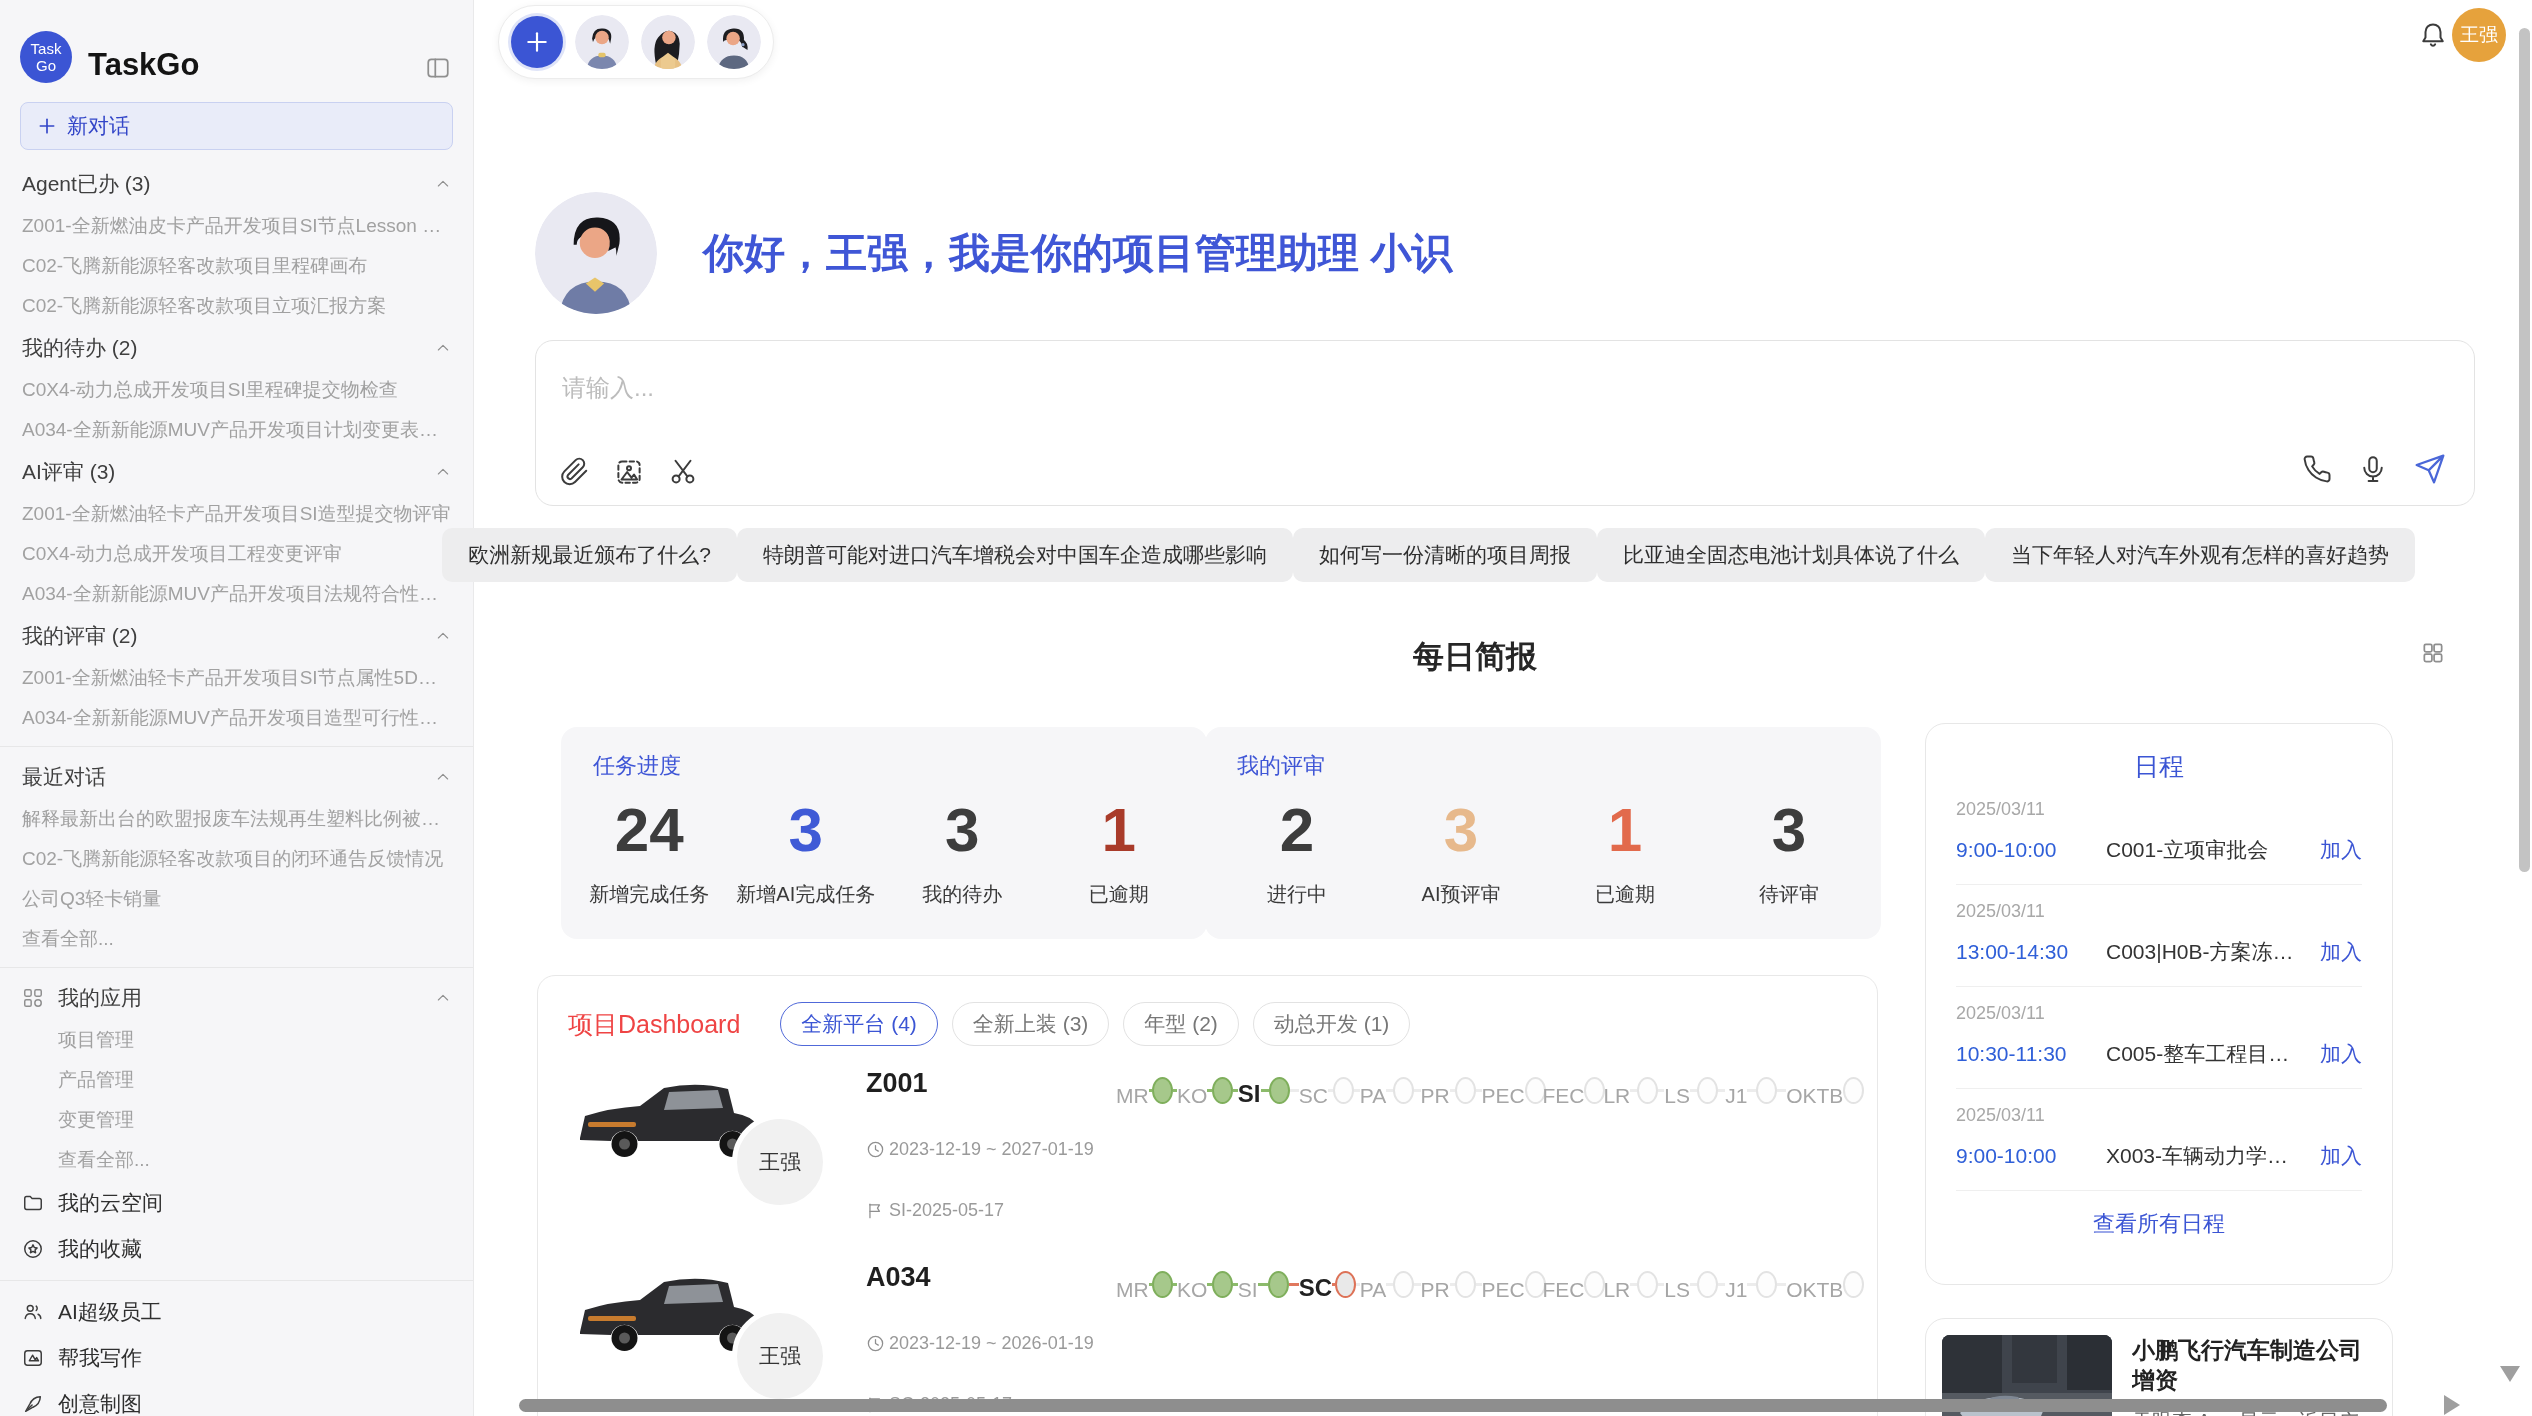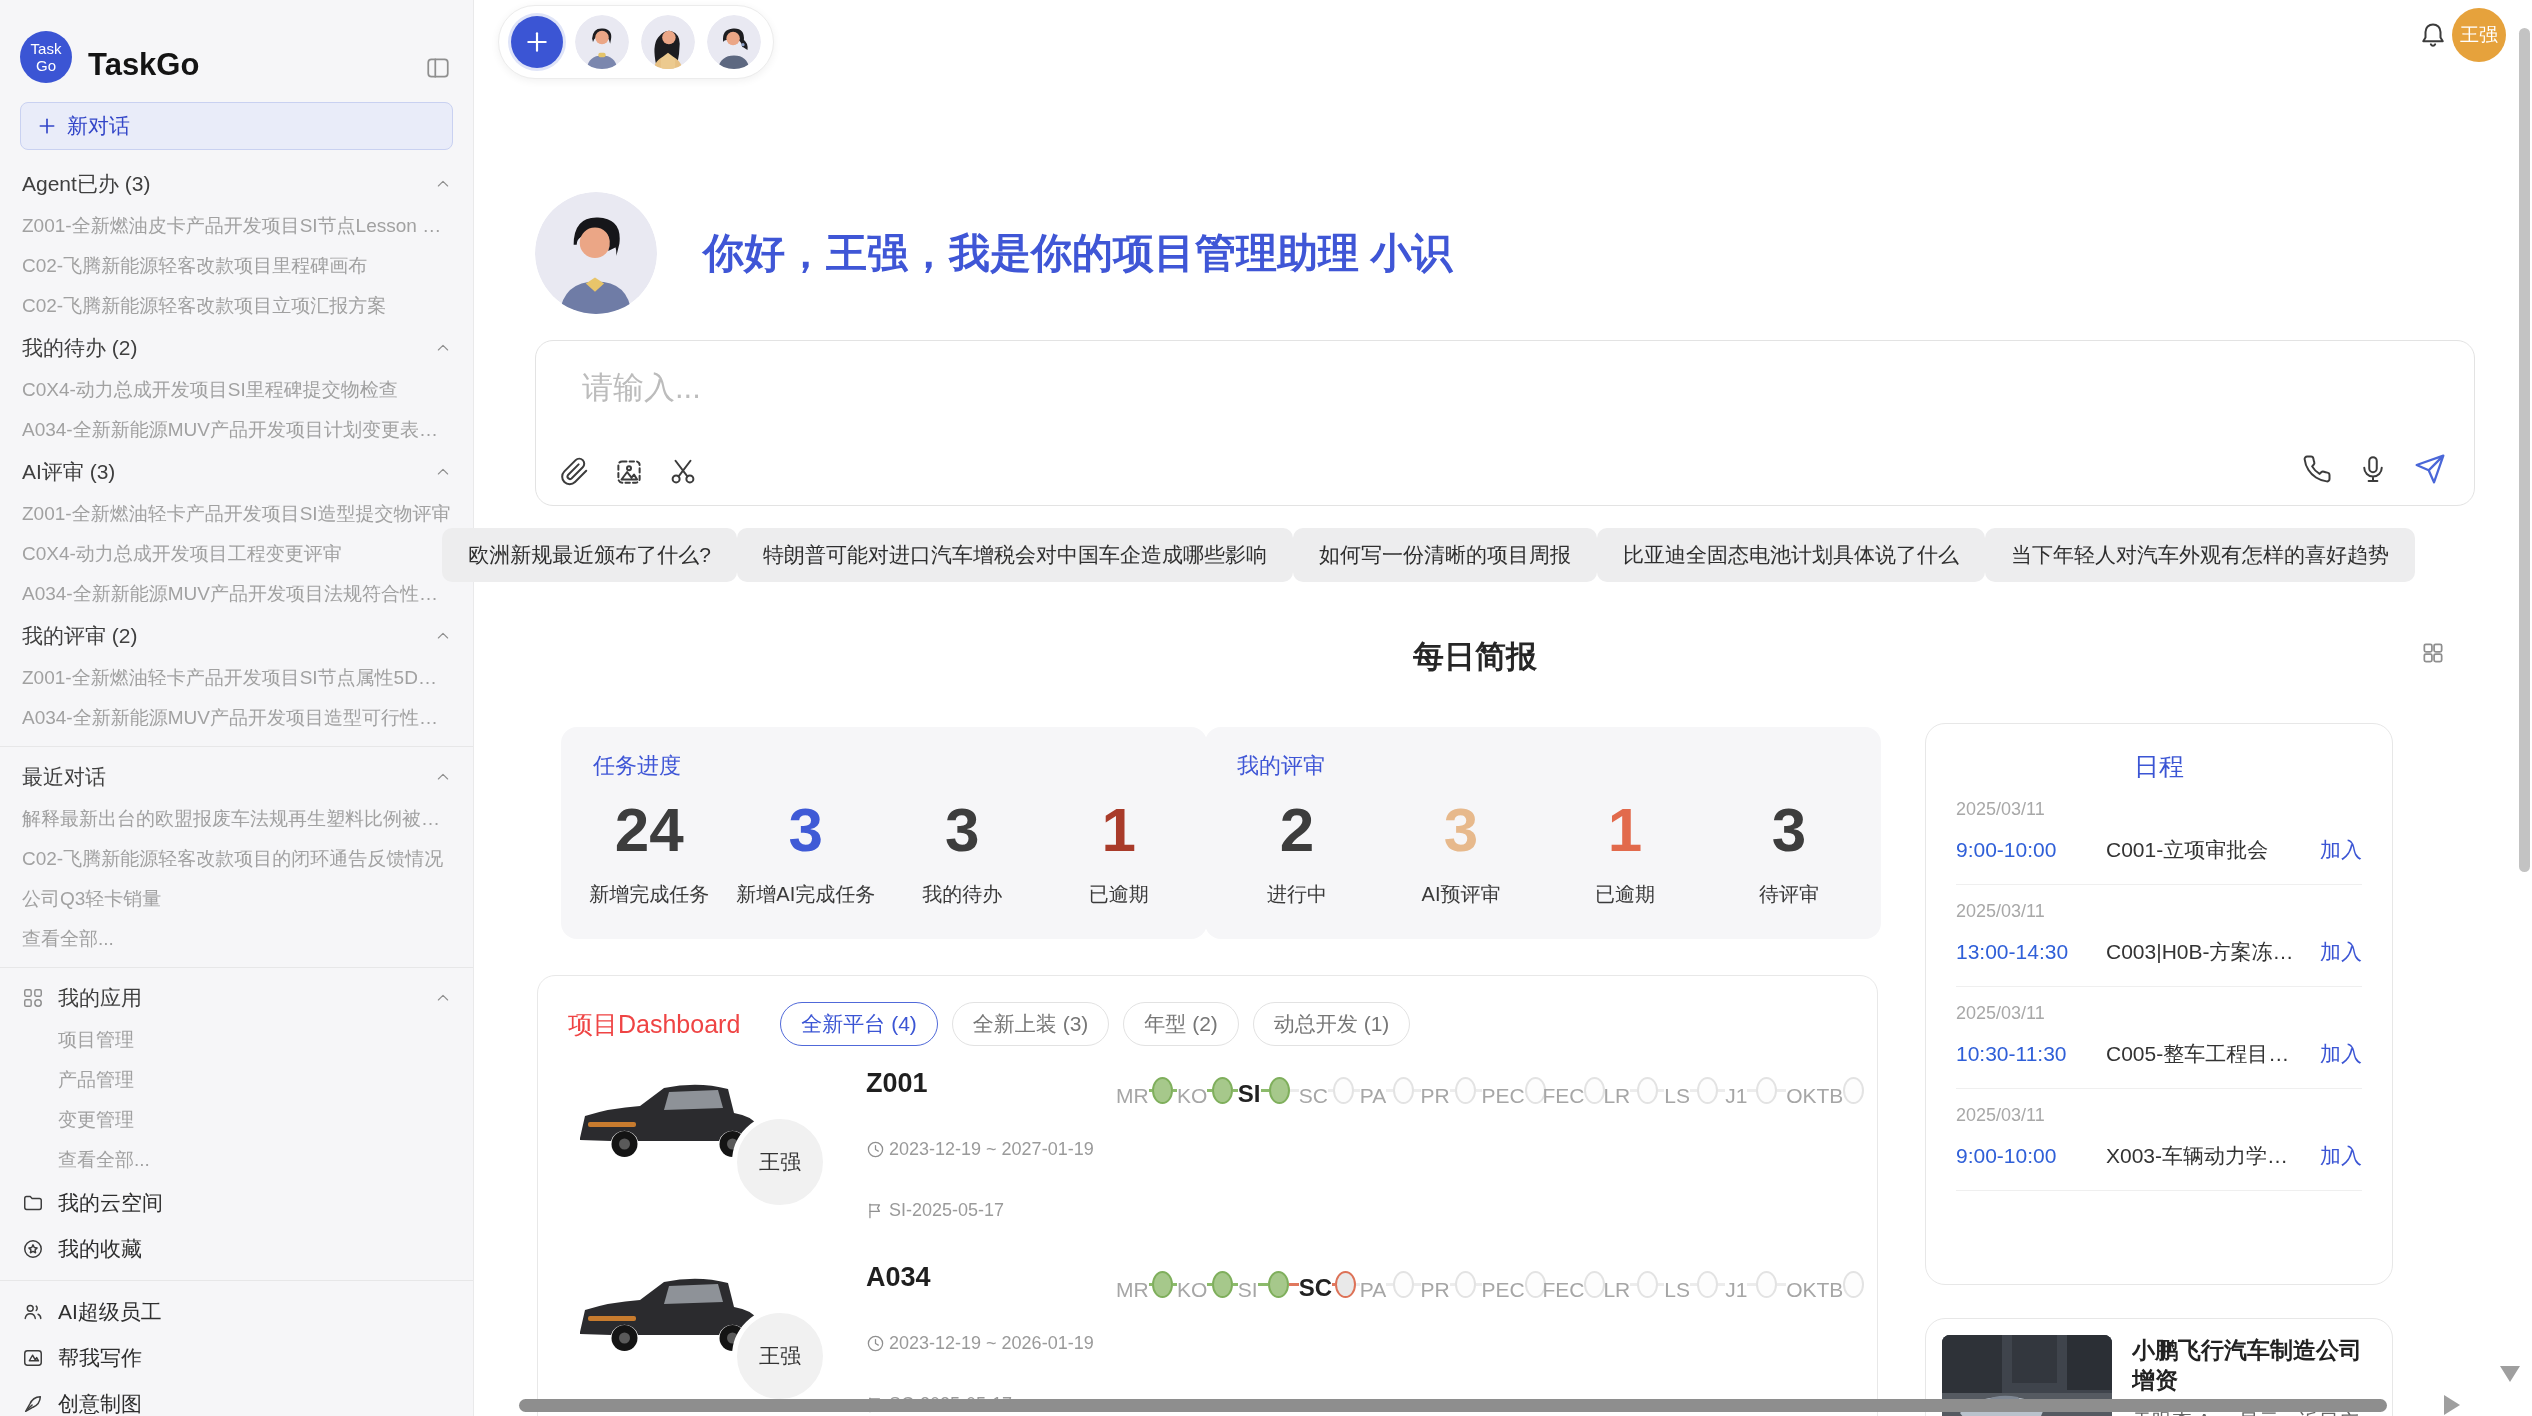--- a/index.html
+++ b/index.html
@@ -36,21 +36,21 @@
   .user-avatar{position:absolute;left:2452px;top:8px;width:54px;height:54px;border-radius:50%;background:#e6a23c;
                color:#fff;font-size:19px;display:flex;align-items:center;justify-content:center;cursor:pointer;}
   
   .hero{position:absolute;left:535px;top:192px;display:flex;align-items:center;gap:46px;}
   .hero-avatar{width:122px;height:122px;border-radius:50%;overflow:hidden;flex:none;}
   .hero-text{font-size:41px;font-weight:bold;color:#3f56d6;}
   
   .composer{position:absolute;left:535px;top:340px;width:1940px;height:166px;border:1.5px solid #e3e3e3;
             border-radius:18px;background:#fff;box-sizing:border-box;}
   .composer input{position:absolute;left:24px;top:24px;width:1600px;height:44px;border:none;outline:none;
-                  font-size:31px;color:#a16207;font-family:inherit;background:transparent;margin-left:20px;}
+                  font-size:24px;color:#a16207;font-family:inherit;background:transparent;}
   .composer input::placeholder{color:#bcbcbc;}
   .comp-left{position:absolute;left:24px;bottom:18px;display:flex;gap:24px;align-items:center;}
   .comp-right{position:absolute;right:28px;bottom:20px;display:flex;gap:26px;align-items:center;}
   .comp-ic{cursor:pointer;}
   
   .chips{position:absolute;left:535px;top:528px;width:1880px;display:flex;justify-content:flex-end;}
   .chip{height:54px;line-height:54px;background:#ededee;border-radius:10px;font-size:21px;color:#2f2f2f;
         padding:0 26px;white-space:nowrap;cursor:pointer;}
   
   .brief-title{position:absolute;left:535px;top:636px;width:1880px;text-align:center;font-size:31px;
@@ -723,20 +723,21 @@
       </div>
     </div>
     <div class="sched-item">
       <div class="s-date">2025/03/11</div>
       <div class="s-main">
         <span class="s-time">9:00-10:00</span>
         <span class="s-name">X003-车辆动力学性能验...</span>
         <span class="s-join">加入</span>
       </div>
     </div>
+    <div class="sched-footer">查看所有日程</div>
   </div>
 
   <div class="news-card">
     <div class="news-img">
       <svg viewBox="0 0 170 100" width="170" height="100">
         <rect width="170" height="100" fill="#3f444c"></rect>
         <rect x="0" y="0" width="60" height="58" fill="#2e3238"></rect>
           <rect x="70" y="0" width="45" height="48" fill="#33373e"></rect>
           <rect x="125" y="0" width="45" height="55" fill="#2b2f35"></rect>
         <rect x="0" y="58" width="170" height="42" fill="#555a61"></rect>

